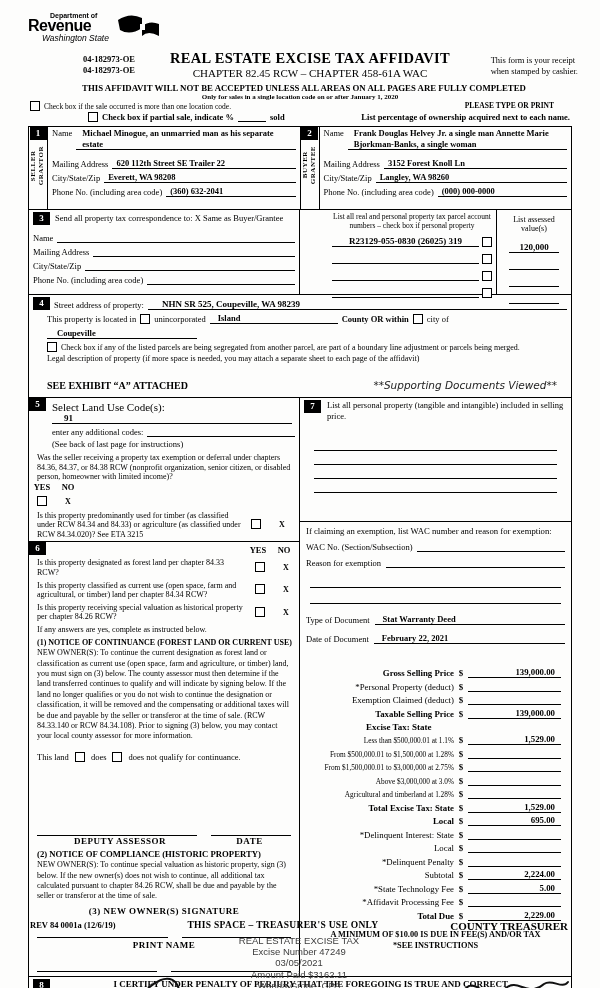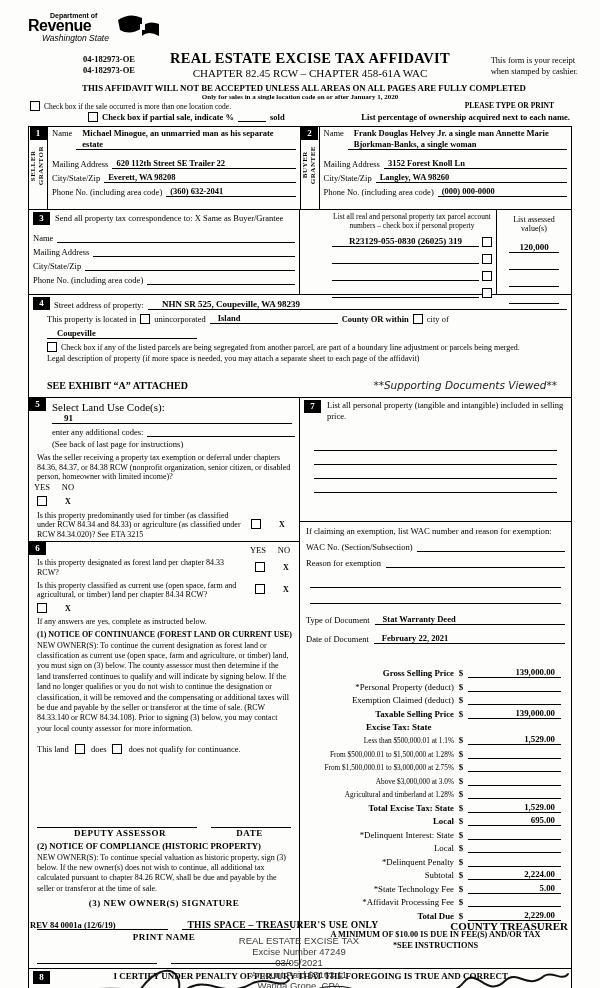--- a/index.html
+++ b/index.html
@@ -58,21 +58,21 @@
   .stamp-italic{font-family:"DejaVu Sans",sans-serif;font-style:italic;font-size:10.5px;color:#222;}
   
   .twocol{display:flex;border-bottom:1px solid #000;}
   .lcol{width:270px;border-right:1px solid #000;display:flex;flex-direction:column;}
   .rcol{flex:1;display:flex;flex-direction:column;}
   .s5{border-bottom:1px solid #000;padding:0 4px 2px 0;}
   .s5head{display:flex;gap:6px;}
   .qrow{display:flex;margin-top:3px;font-size:8px;line-height:1.2;}
   .qtext{flex:1;padding-left:8px;}
   .ycell,.ncell{width:26px;text-align:center;flex:none;align-self:center;}
-  .yn-h{display:flex;font-size:8.5px;font-weight:normal;}
+  .yn-h{display:flex;font-size:8.5px;font-weight:bold;}
   .notice{font-size:8px;line-height:1.3;padding:2px 6px 0 8px;}
   .sigline-row{display:flex;gap:14px;padding:0 8px;margin-top:4px;}
   .sigline{border-bottom:1px solid #000;height:11px;}
   .center8{text-align:center;font-size:9px;font-weight:bold;letter-spacing:.5px;}
   
   .s7box{border-bottom:1px solid #000;padding:2px 4px;height:124px;box-sizing:border-box;}
   .blank-line{border-bottom:1px solid #000;height:13px;margin:0 10px;}
   .exm{padding:2px 6px;}
   .lblline{display:flex;align-items:flex-end;margin-top:5px;font-size:8.5px;}
   .lblline .lab{flex:none;margin-right:5px;}
@@ -330,20 +330,21 @@
             <div class="qtext">Is this property designated as forest land per chapter 84.33 RCW?</div>
             <span class="ycell"><span class="cb"></span></span>
             <span class="ncell b">X</span>
           </div>
           <div class="qrow">
             <div class="qtext">Is this property classified as current use (open space, farm and agricultural, or timber) land per chapter 84.34 RCW?</div>
             <span class="ycell"><span class="cb"></span></span>
             <span class="ncell b">X</span>
           </div>
           <div class="qrow">
+            <div class="qtext">Is this property receiving special valuation as historical property per chapter 84.26 RCW?</div>
             <span class="ycell"><span class="cb"></span></span>
             <span class="ncell b">X</span>
           </div>
           <div style="font-size:8px;padding:3px 0 0 8px;">If any answers are yes, complete as instructed below.</div>
 
           <div class="notice" style="margin-top:2px;">
             <span class="b">(1) NOTICE OF CONTINUANCE (FOREST LAND OR CURRENT USE)</span>
             <div>NEW OWNER(S): To continue the current designation as forest land or classification as current use (open space, farm and agriculture, or timber) land, you must sign on (3) below.  The county assessor must then determine if the land transferred continues to qualify and will indicate by signing below.  If the land no longer qualifies or you do not wish to continue the designation or classification, it will be removed and the compensating or additional taxes will be due and payable by the seller or transferor at the time of sale.  (RCW 84.33.140 or RCW 84.34.108). Prior to signing (3) below, you may contact your local county assessor for more information.</div>
           </div>
 

